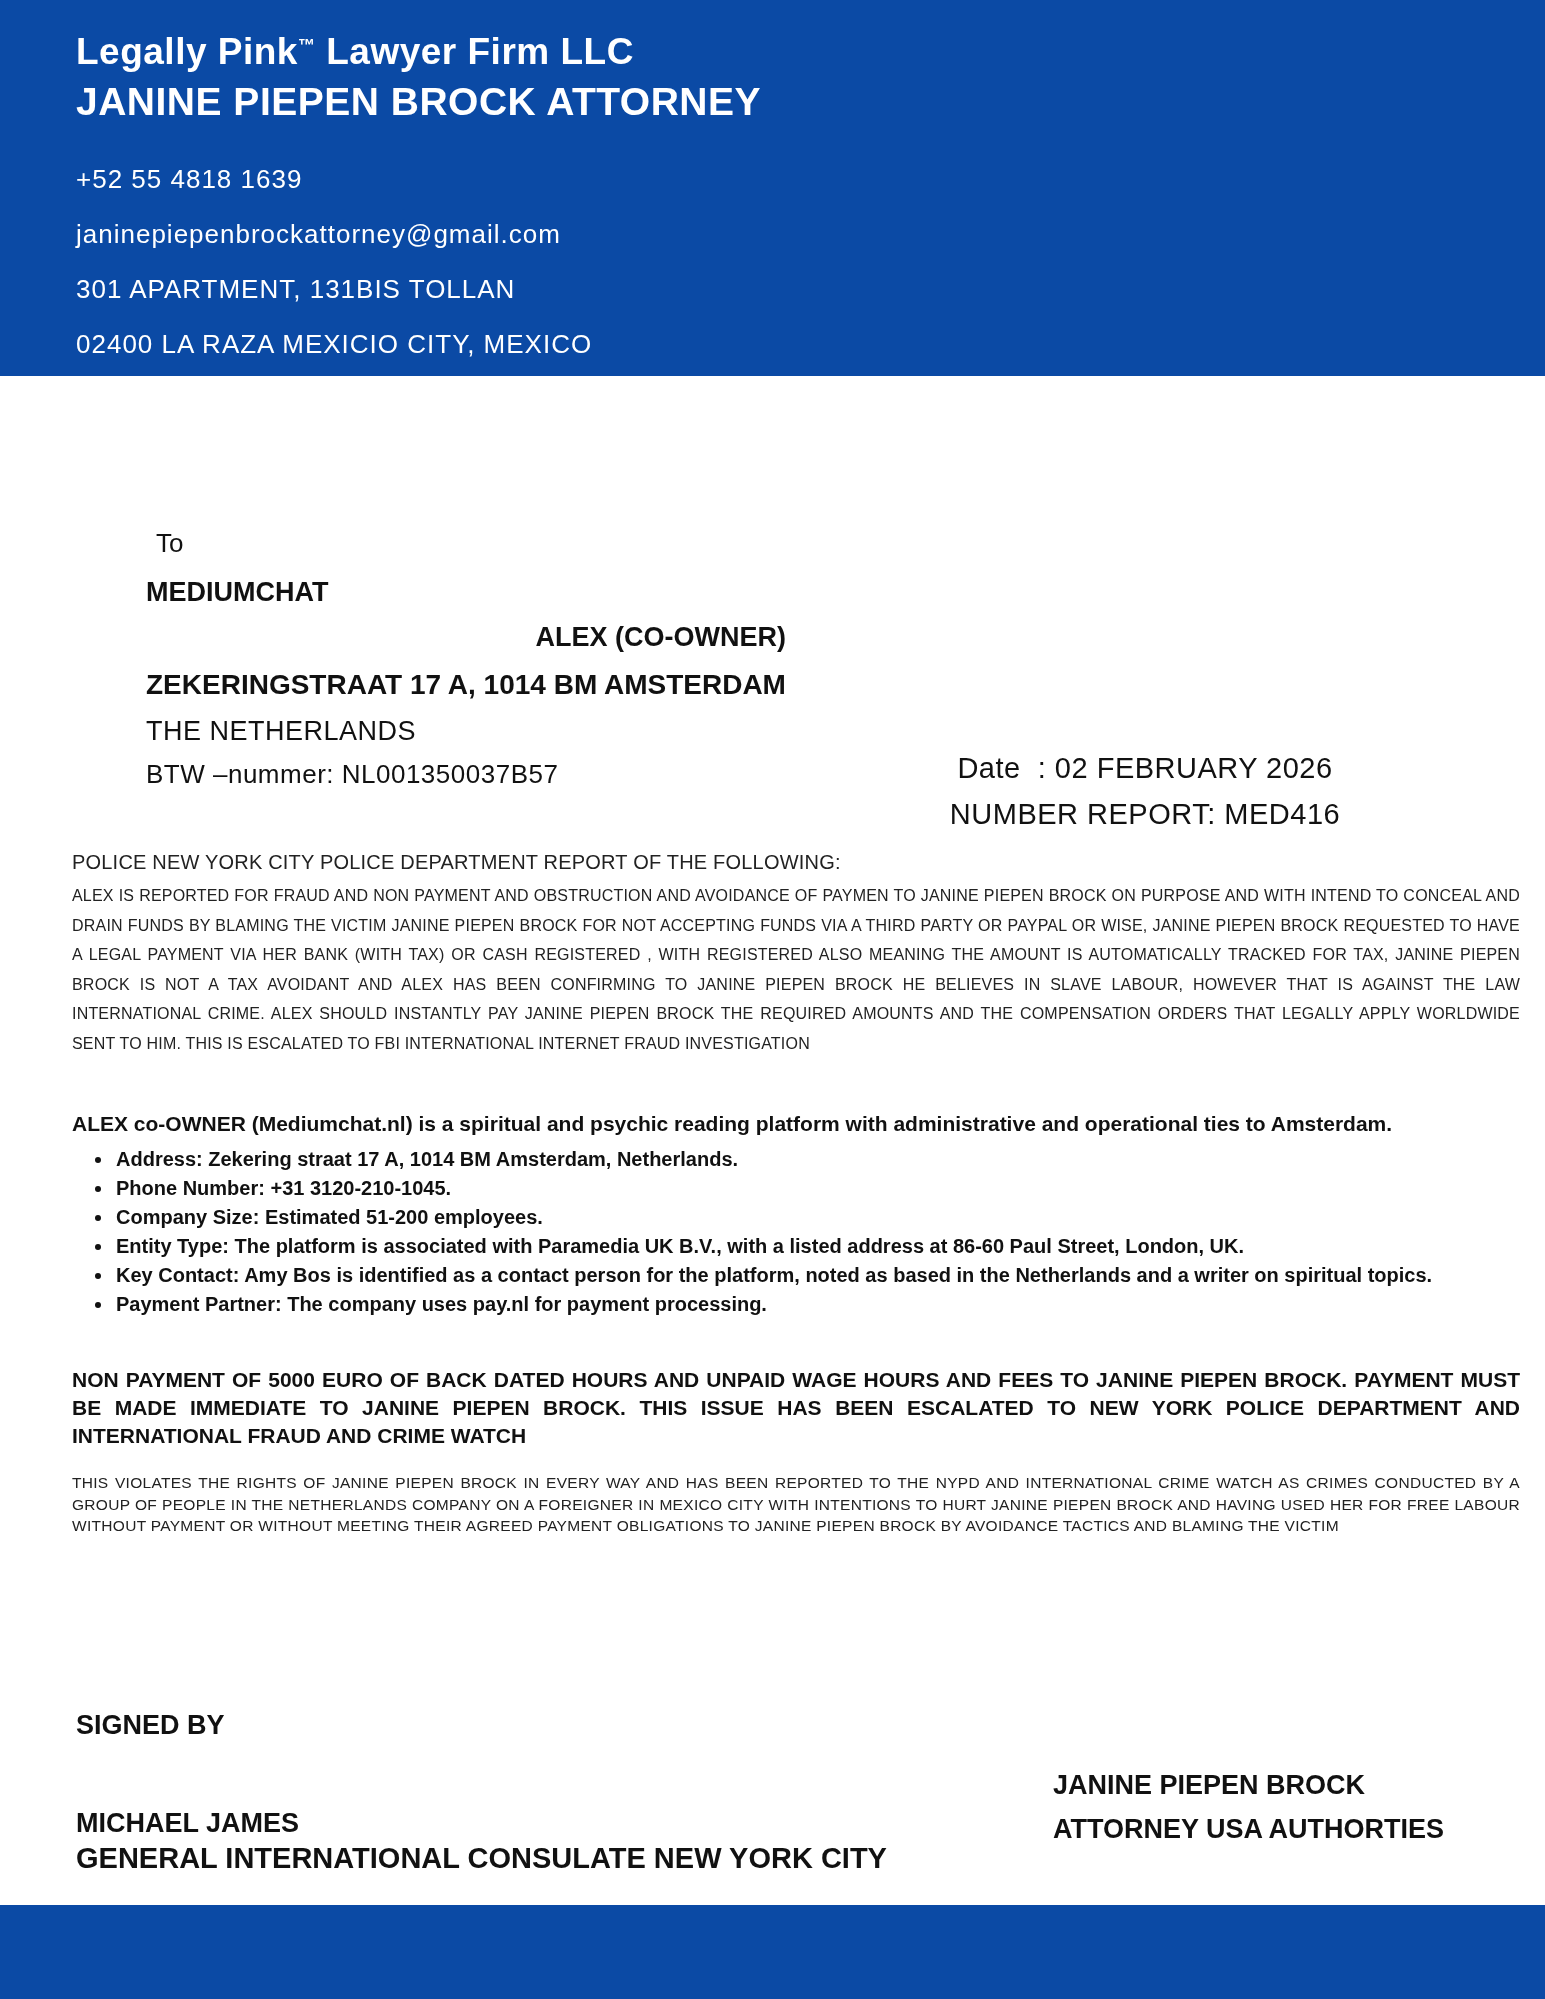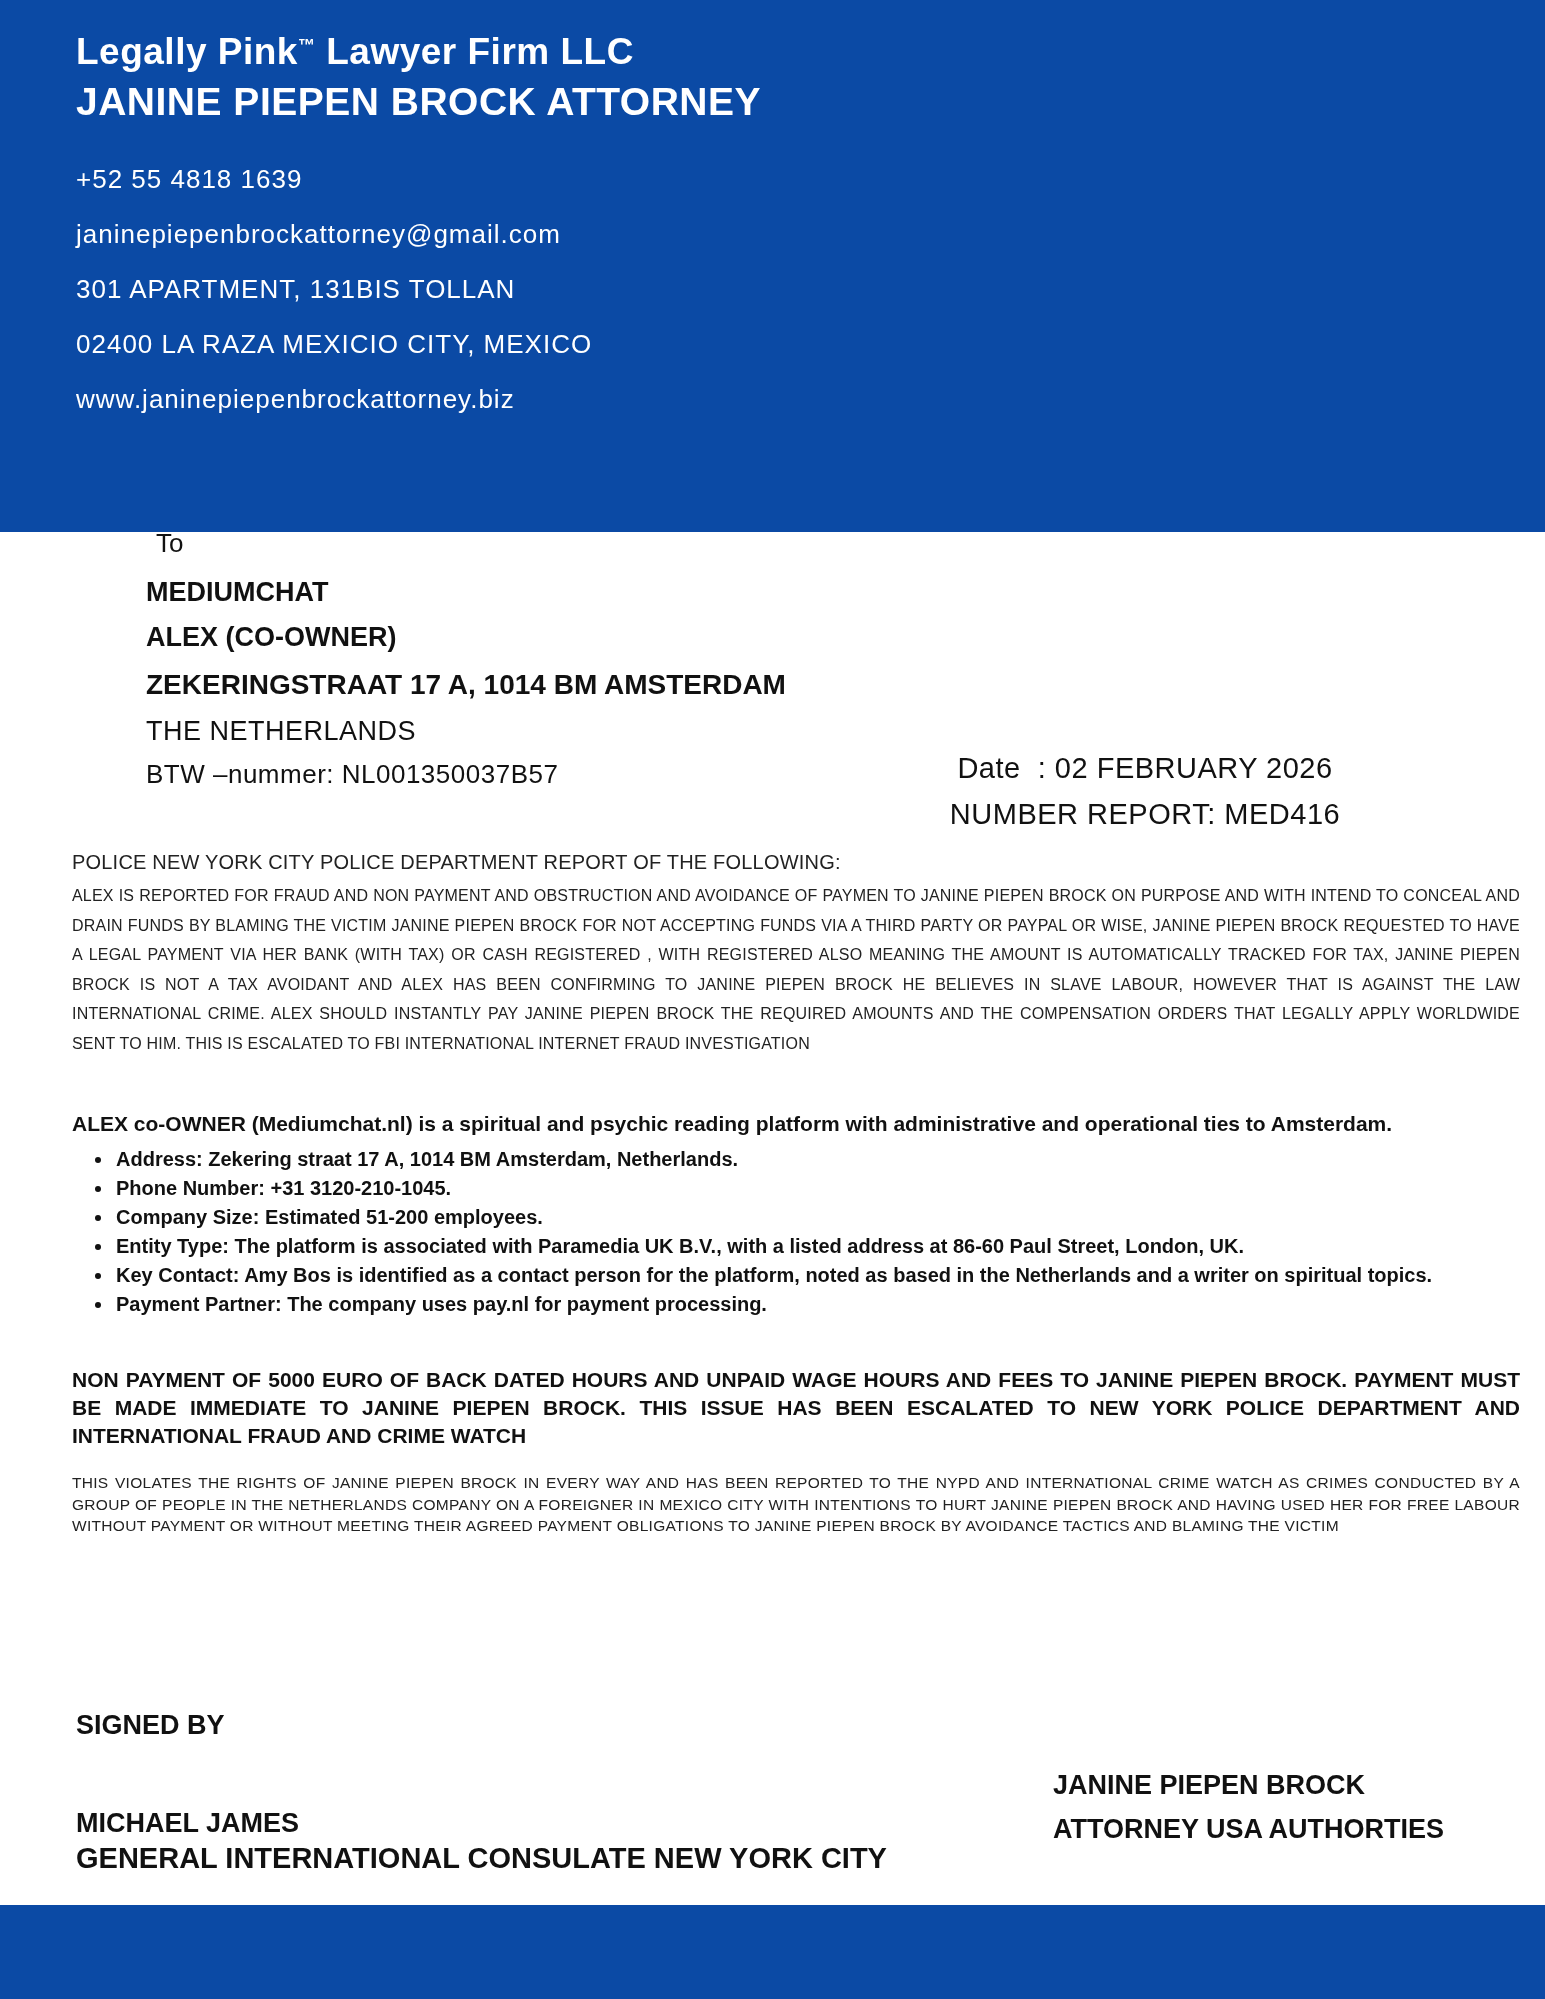--- a/index.html
+++ b/index.html
@@ -15,21 +15,21 @@
     font-family: "Liberation Sans", sans-serif;
     color: #111111;
     overflow: hidden;
   }
 
   
   .letterhead {
     position: absolute;
     top: 0; left: 0;
     width: 1545px;
-    height: 532px;
+    height: 376px;
     background: #0b4aa5;
     color: #ffffff;
     padding: 30px 53px 0 76px;
     box-sizing: border-box;
   }
   .firm-line1 {
     font-size: 37px;
     font-weight: 700;
     letter-spacing: 0.5px;
     line-height: 1.2;
@@ -56,21 +56,21 @@
   }
 
   
   .recipient {
     position: absolute;
     left: 146px;
     top: 528px;
   }
   .to-label { font-size: 26px; margin: 0 0 18px 10px; }
   .recipient-company { font-size: 27px; font-weight: 700; margin: 0 0 14px 0; }
-  .recipient-attention { font-size: 27px; font-weight: 700; margin: 0 0 16px 0; }
+  .recipient-attention { font-size: 27px; font-weight: 700; margin: 0 0 16px 0; text-align: right; }
   .recipient-street { font-size: 28px; font-weight: 700; margin: 0 0 15px 0; }
   .recipient-country { font-size: 27px; font-weight: 400; margin: 0 0 12px 0; letter-spacing: 0.5px; }
   .recipient-btw { font-size: 26px; font-weight: 400; letter-spacing: 0.5px; }
 
   
   .report-meta {
     position: absolute;
     left: 935px;
     top: 745px;
     width: 420px;

